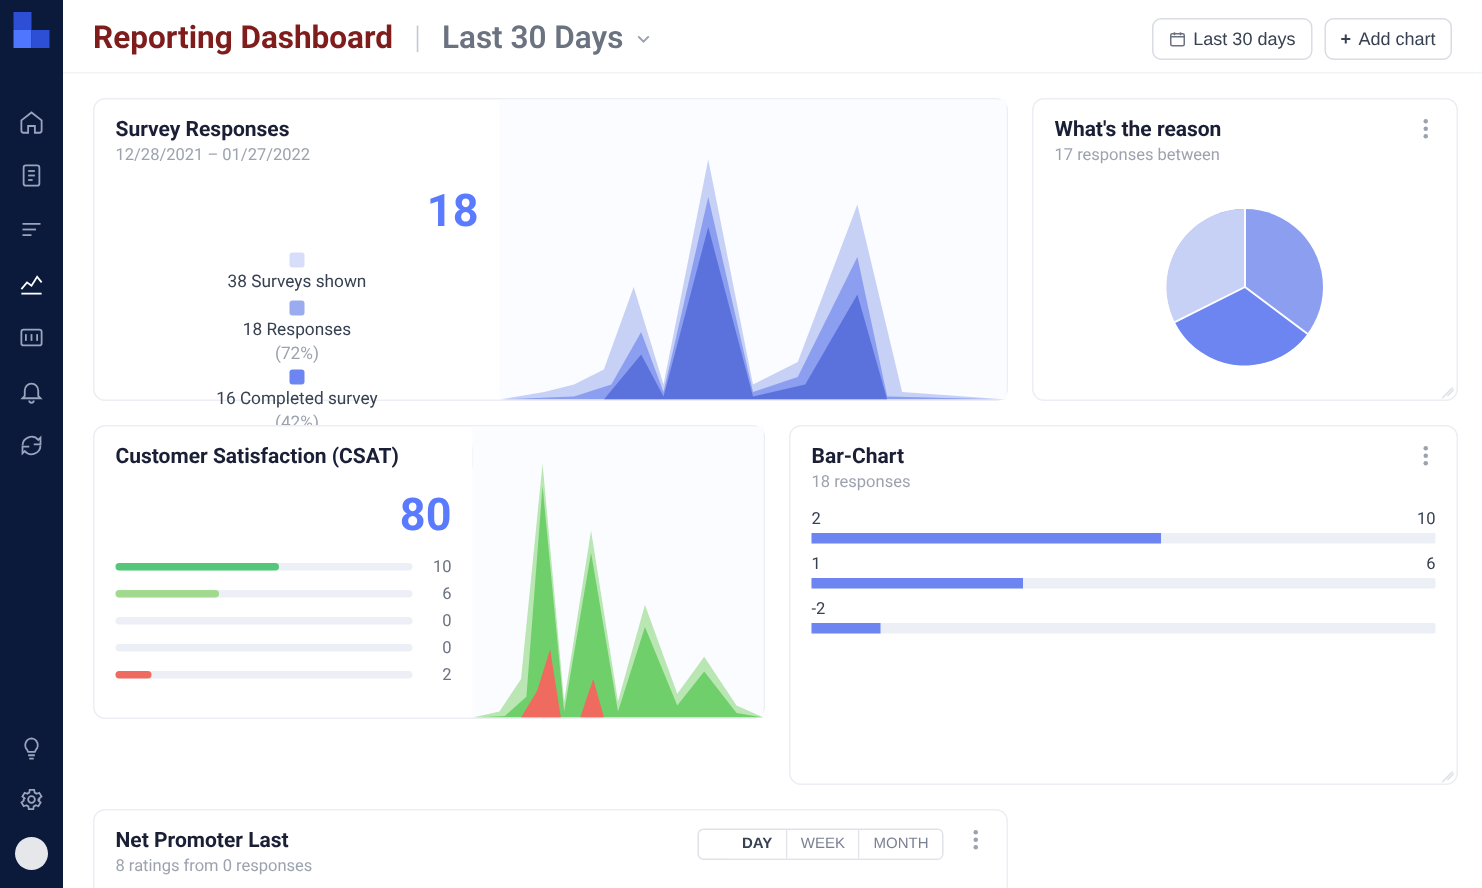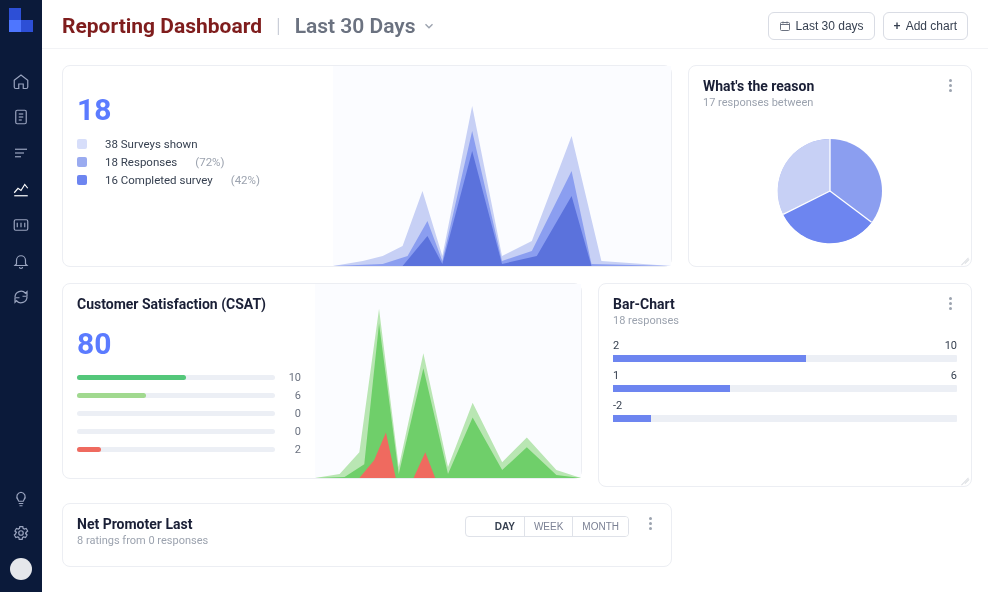--- a/index.html
+++ b/index.html
@@ -29,33 +29,33 @@
   .card { border:1px solid #eceef3; border-radius:8px; background:#fff; position:relative; }
   .card-head { display:flex; align-items:flex-start; padding:12px 14px 6px; }
   .card-title { font-size:14px; font-weight:700; color:#1a1f36; }
   .card-sub { font-size:11px; color:#9ca3af; margin-top:2px; }
   .kebab { width:14px; height:14px; display:flex; flex-direction:column; justify-content:center; gap:2px; cursor:pointer; margin-left:8px; }
   .kebab span { width:3px; height:3px; background:#9ca3af; border-radius:50%; margin:0 auto; }
   .seg { display:flex; border:1px solid #dfe2e9; border-radius:4px; overflow:hidden; margin-left:auto;padding-left:20px; }
   .seg button { border:none; background:#fff; font-size:10px; color:#7b8194; padding:4px 9px; cursor:pointer; border-right:1px solid #dfe2e9; }
   .seg button:last-child { border-right:none; }
   .seg button.active { background:#fff; color:#374151; font-weight:600; }
-  .big-num { font-size:30px; font-weight:700; color:#5b7bff; padding:8px 14px 10px; }
+  .big-num { font-size:30px; font-weight:700; color:#5b7bff; padding:8px 14px 10px;text-align:right; }
   .legend { padding:0 14px 10px; font-size:11.5px; color:#374151; }
-  .legend-row { display:flex; align-items:center; gap:18px; margin-bottom:4px; }
+  .legend-row { display:flex; align-items:center; gap:2px; margin-bottom:4px;flex-direction:column; }
   .swatch { width:10px; height:10px; border-radius:2px; }
   .muted { color:#9ca3af; }
   .survey-card { width:610px; height:202px; display:flex; }
   .survey-left { width:270px; display:flex; flex-direction:column; }
   .survey-right { flex:1; position:relative; background:linear-gradient(#fbfcff,#fbfcff); }
   .reason-card { flex:1; height:202px; display:flex; flex-direction:column; }
-  .csat-card { width:520px; height:196px; display:flex; }
+  .csat-card { width:448px; height:196px; display:flex; }
   .csat-left { width:252px; display:flex; flex-direction:column; }
   .csat-right { flex:1; background:#fbfcff; position:relative; }
-  .bar-card { flex:1; height:204px; }
+  .bar-card { flex:1; height:240px; }
   .nps-card { width:610px; height:64px; display:flex; }
   .mini-bars { padding:0 14px 10px; }
   .mini-row { display:flex; align-items:center; gap:6px; margin-bottom:5px; }
   .mini-track { flex:1; height:5px; background:#eceff5; border-radius:3px; position:relative; }
   .mini-fill { position:absolute; left:0; top:0; height:100%; border-radius:3px; }
   .mini-val { font-size:11px; color:#6b7280; width:20px; text-align:right; }
   .hbar-wrap { padding:6px 14px; }
   .hbar-row { margin-bottom:7px; }
   .hbar-labels { display:flex; justify-content:space-between; font-size:11px; color:#374151; margin-bottom:3px; }
   .hbar-track { height:7px; background:#eceff5; border-radius:1px; position:relative; }
@@ -150,20 +150,24 @@
         </button>
       </div>
     </div>
 
     <div class="content">
       <div class="row">
 
         <div class="card survey-card">
           <div class="survey-left">
             <div class="card-head">
+              <div>
+                <div class="card-title">Survey Responses</div>
+                <div class="card-sub">12/28/2021 – 01/27/2022</div>
+              </div>
               <div class="seg" style="position:absolute; top:10px; right:30px;">
                 <button class="active">DAY</button>
                 <button>WEEK</button>
                 <button>MONTH</button>
               </div>
               <div class="kebab" style="position:absolute; top:12px; right:10px;">
                   <span></span>
                   <span></span>
                   <span></span>
                 </div>

